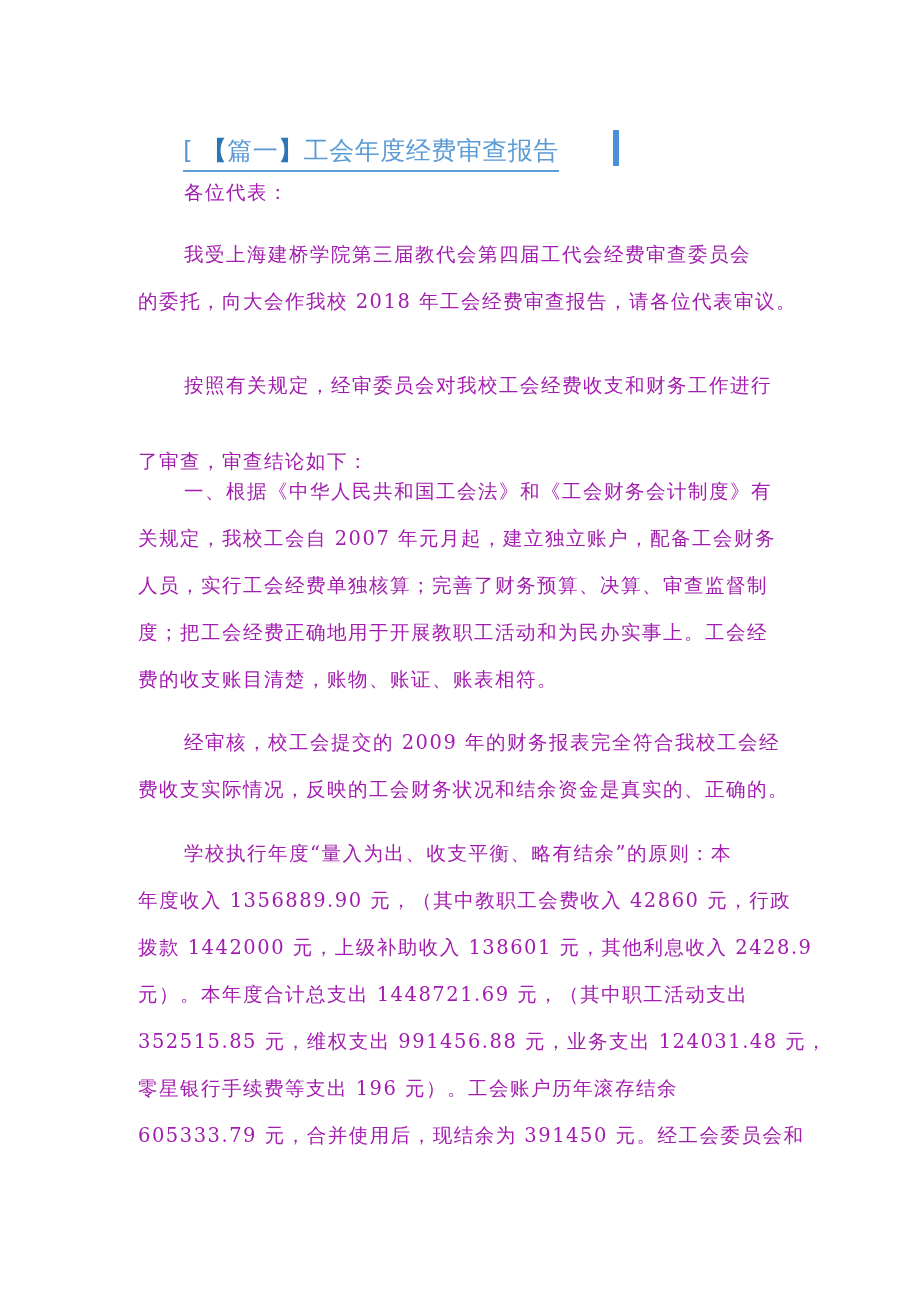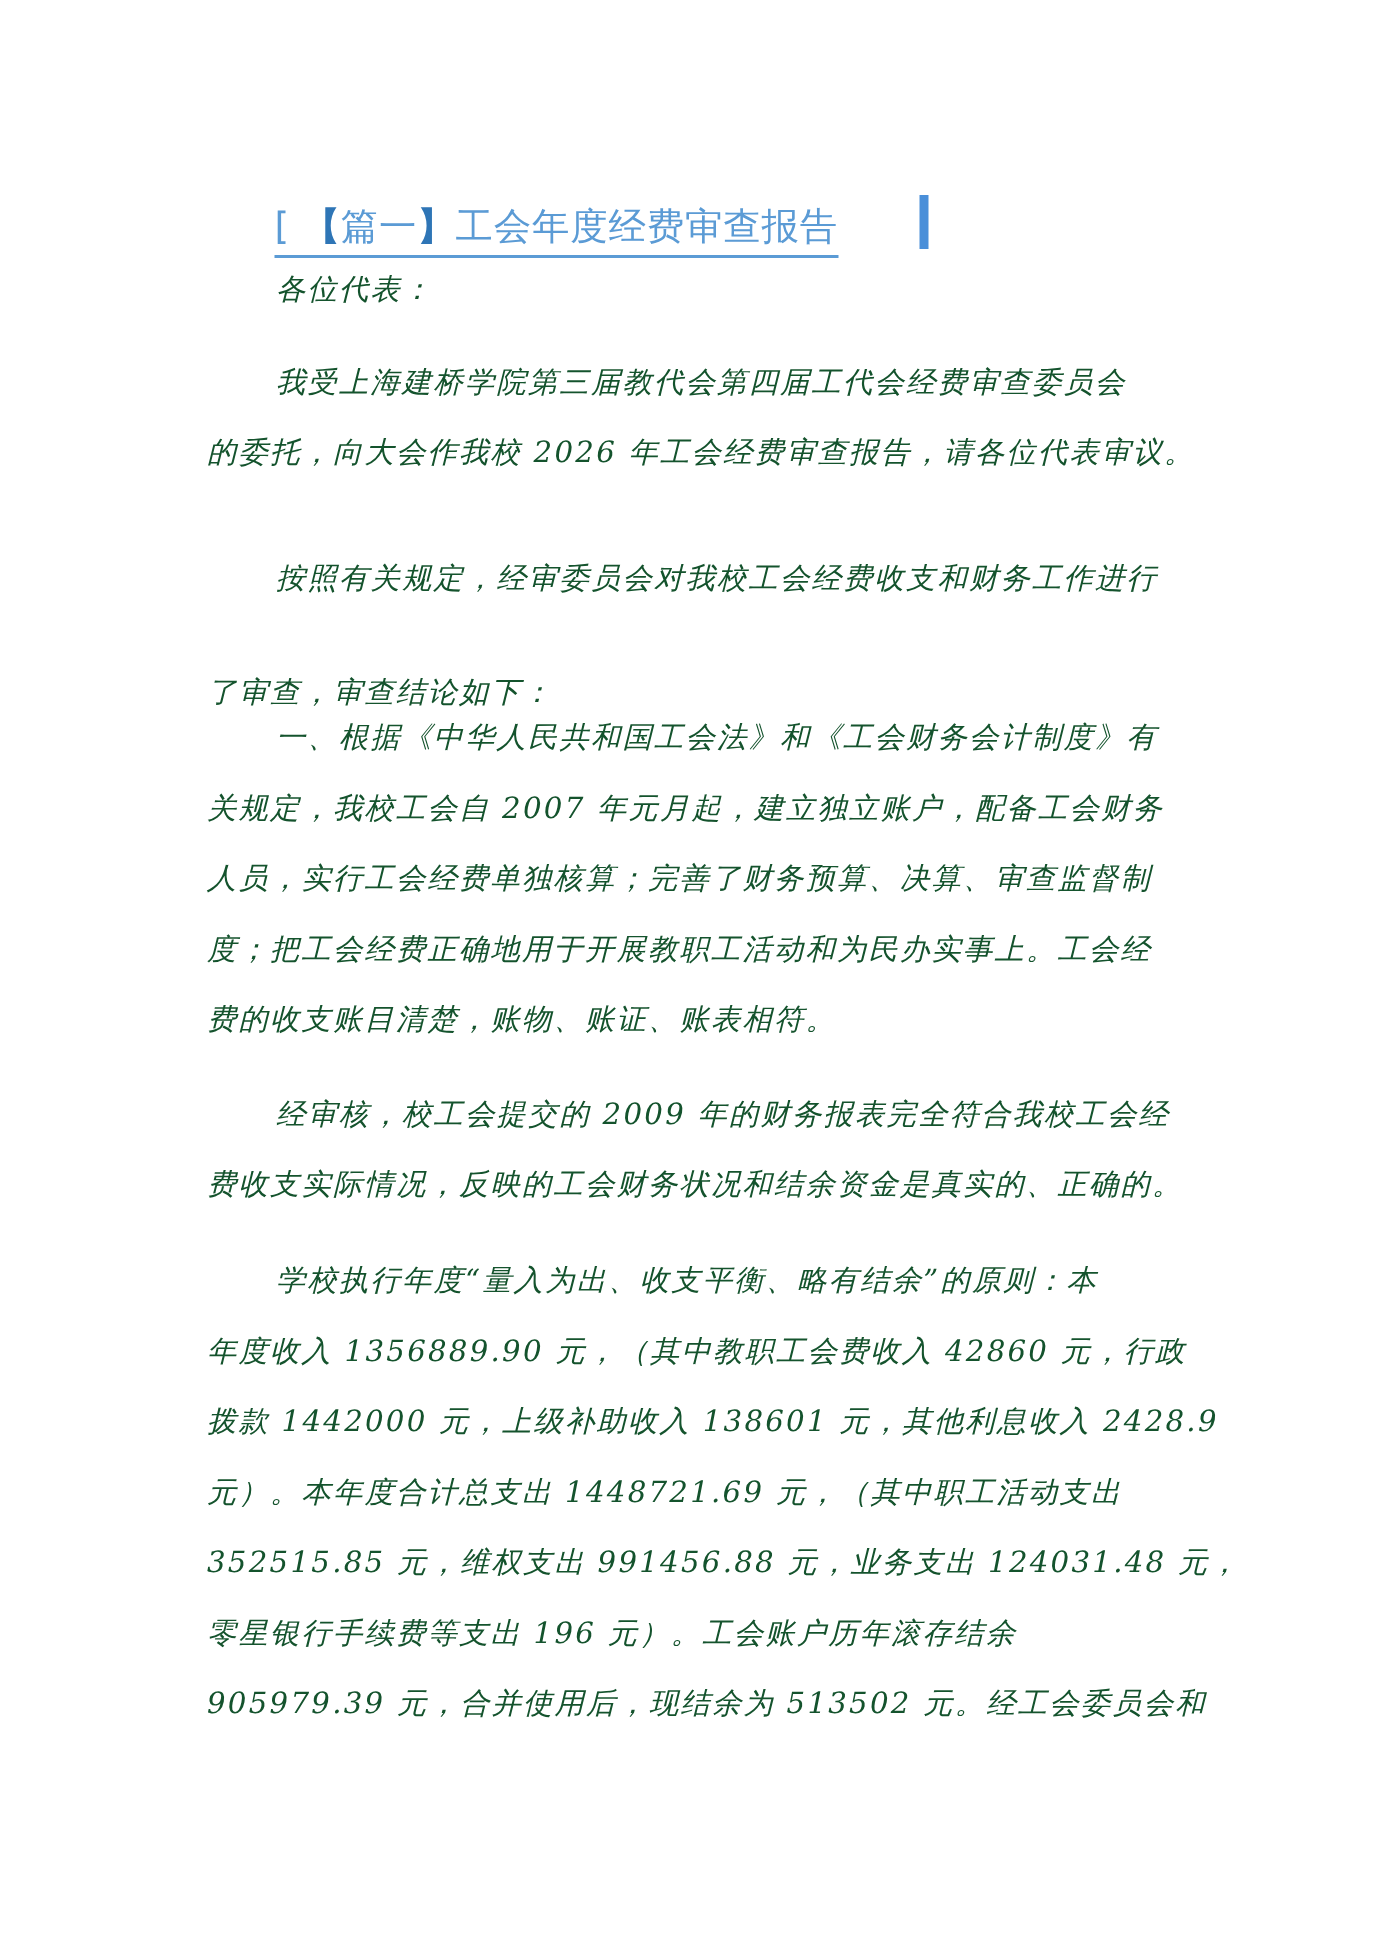--- a/index.html
+++ b/index.html
@@ -62,52 +62,51 @@
       width: 650px;
     }
     .line {
       position: absolute;
       left: 0;
       font-size: 19.5px;
       line-height: 26px;
       height: 26px;
       white-space: nowrap;
       letter-spacing: 1.5px;
-      color: #14532d;
-      font-style: italic;
+      color: #a21caf;
     }
     .line.indent {
       left: 46px;
     }
   </style>
 </head>
 <body>
 
 <div class="page">
 
   <div class="title-wrap">
     <span class="title"><span class="bracket-open">[</span> <span class="lenticular">【</span><span>篇一</span><span class="lenticular">】</span><span>工会年度经费审查报告</span></span>
   </div>
   <div class="cursor-bar"></div>
 
   <div class="body-text" id="body-text">
     <div class="line indent" style="top: 0px;">各位代表：</div>
     <div class="line indent" style="top: 62px;">我受上海建桥学院第三届教代会第四届工代会经费审查委员会</div>
-    <div class="line" style="top: 109px;">的委托，向大会作我校 2026 年工会经费审查报告，请各位代表审议。</div>
+    <div class="line" style="top: 109px;">的委托，向大会作我校 2018 年工会经费审查报告，请各位代表审议。</div>
     <div class="line indent" style="top: 193px;">按照有关规定，经审委员会对我校工会经费收支和财务工作进行</div>
     <div class="line" style="top: 240px; margin-top: 29px;">了审查，审查结论如下：</div>
     <div class="line indent" style="top: 299px;">一、根据《中华人民共和国工会法》和《工会财务会计制度》有</div>
     <div class="line" style="top: 346px;">关规定，我校工会自 2007 年元月起，建立独立账户，配备工会财务</div>
     <div class="line" style="top: 393px;">人员，实行工会经费单独核算；完善了财务预算、决算、审查监督制</div>
     <div class="line" style="top: 440px;">度；把工会经费正确地用于开展教职工活动和为民办实事上。工会经</div>
     <div class="line" style="top: 487px;">费的收支账目清楚，账物、账证、账表相符。</div>
     <div class="line indent" style="top: 550px;">经审核，校工会提交的 2009 年的财务报表完全符合我校工会经</div>
     <div class="line" style="top: 597px;">费收支实际情况，反映的工会财务状况和结余资金是真实的、正确的。</div>
     <div class="line indent" style="top: 661px;">学校执行年度“量入为出、收支平衡、略有结余”的原则：本</div>
     <div class="line" style="top: 708px;">年度收入 1356889.90 元，（其中教职工会费收入 42860 元，行政</div>
     <div class="line" style="top: 755px;">拨款 1442000 元，上级补助收入 138601 元，其他利息收入 2428.9</div>
     <div class="line" style="top: 802px;">元）。本年度合计总支出 1448721.69 元，（其中职工活动支出</div>
     <div class="line" style="top: 849px;">352515.85 元，维权支出 991456.88 元，业务支出 124031.48 元，</div>
     <div class="line" style="top: 896px;">零星银行手续费等支出 196 元）。工会账户历年滚存结余</div>
-    <div class="line" style="top: 943px;">905979.39 元，合并使用后，现结余为 513502 元。经工会委员会和</div>
+    <div class="line" style="top: 943px;">605333.79 元，合并使用后，现结余为 391450 元。经工会委员会和</div>
   </div>
 
 </div>
 
 </body></html>

